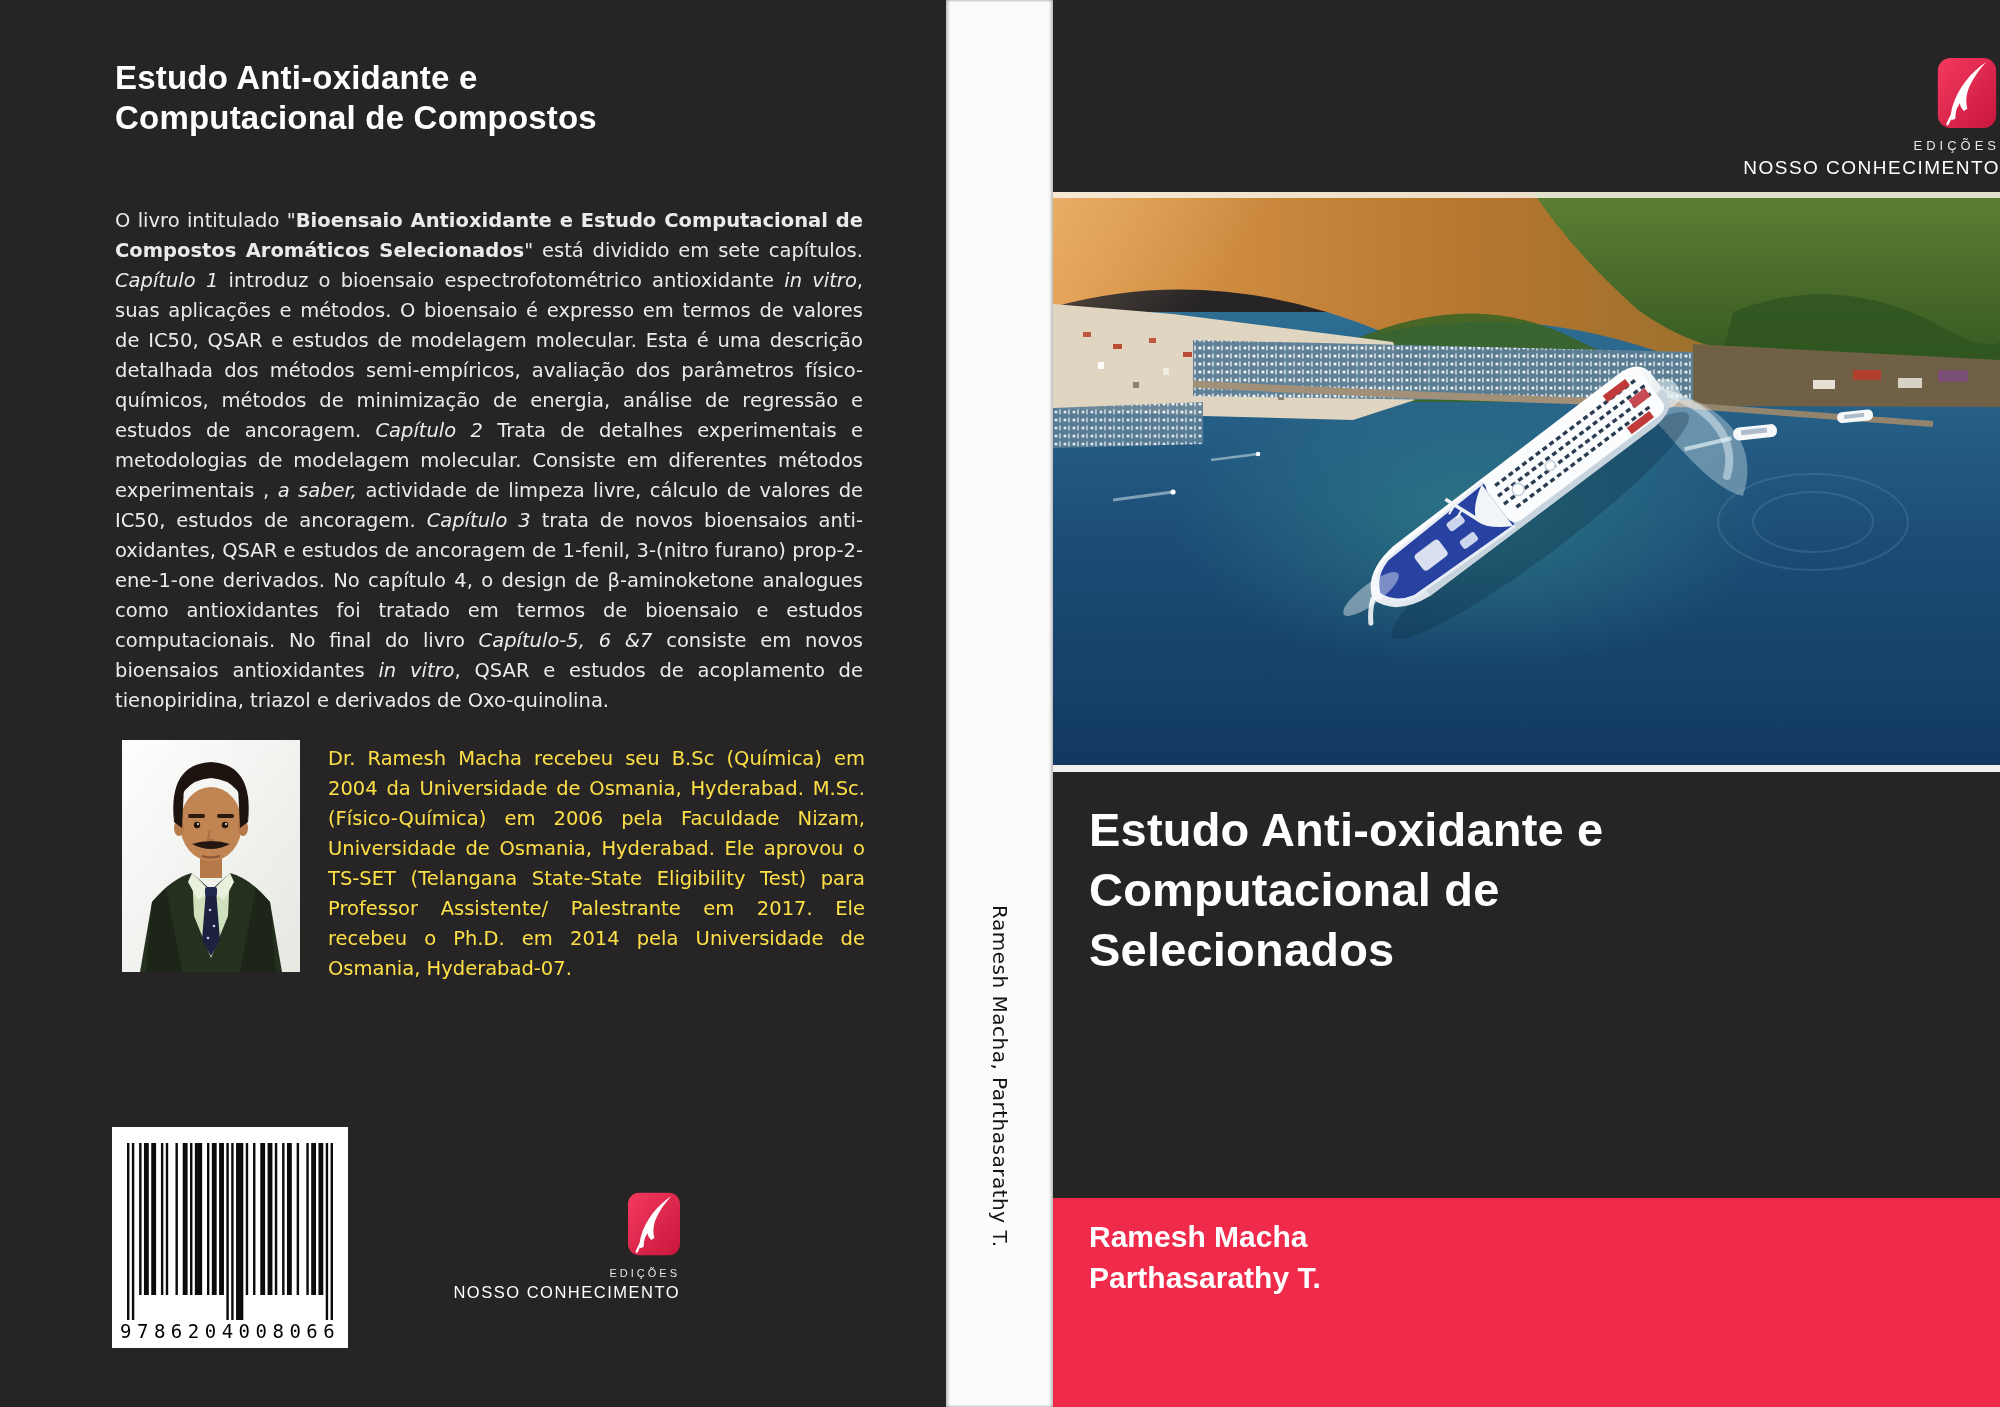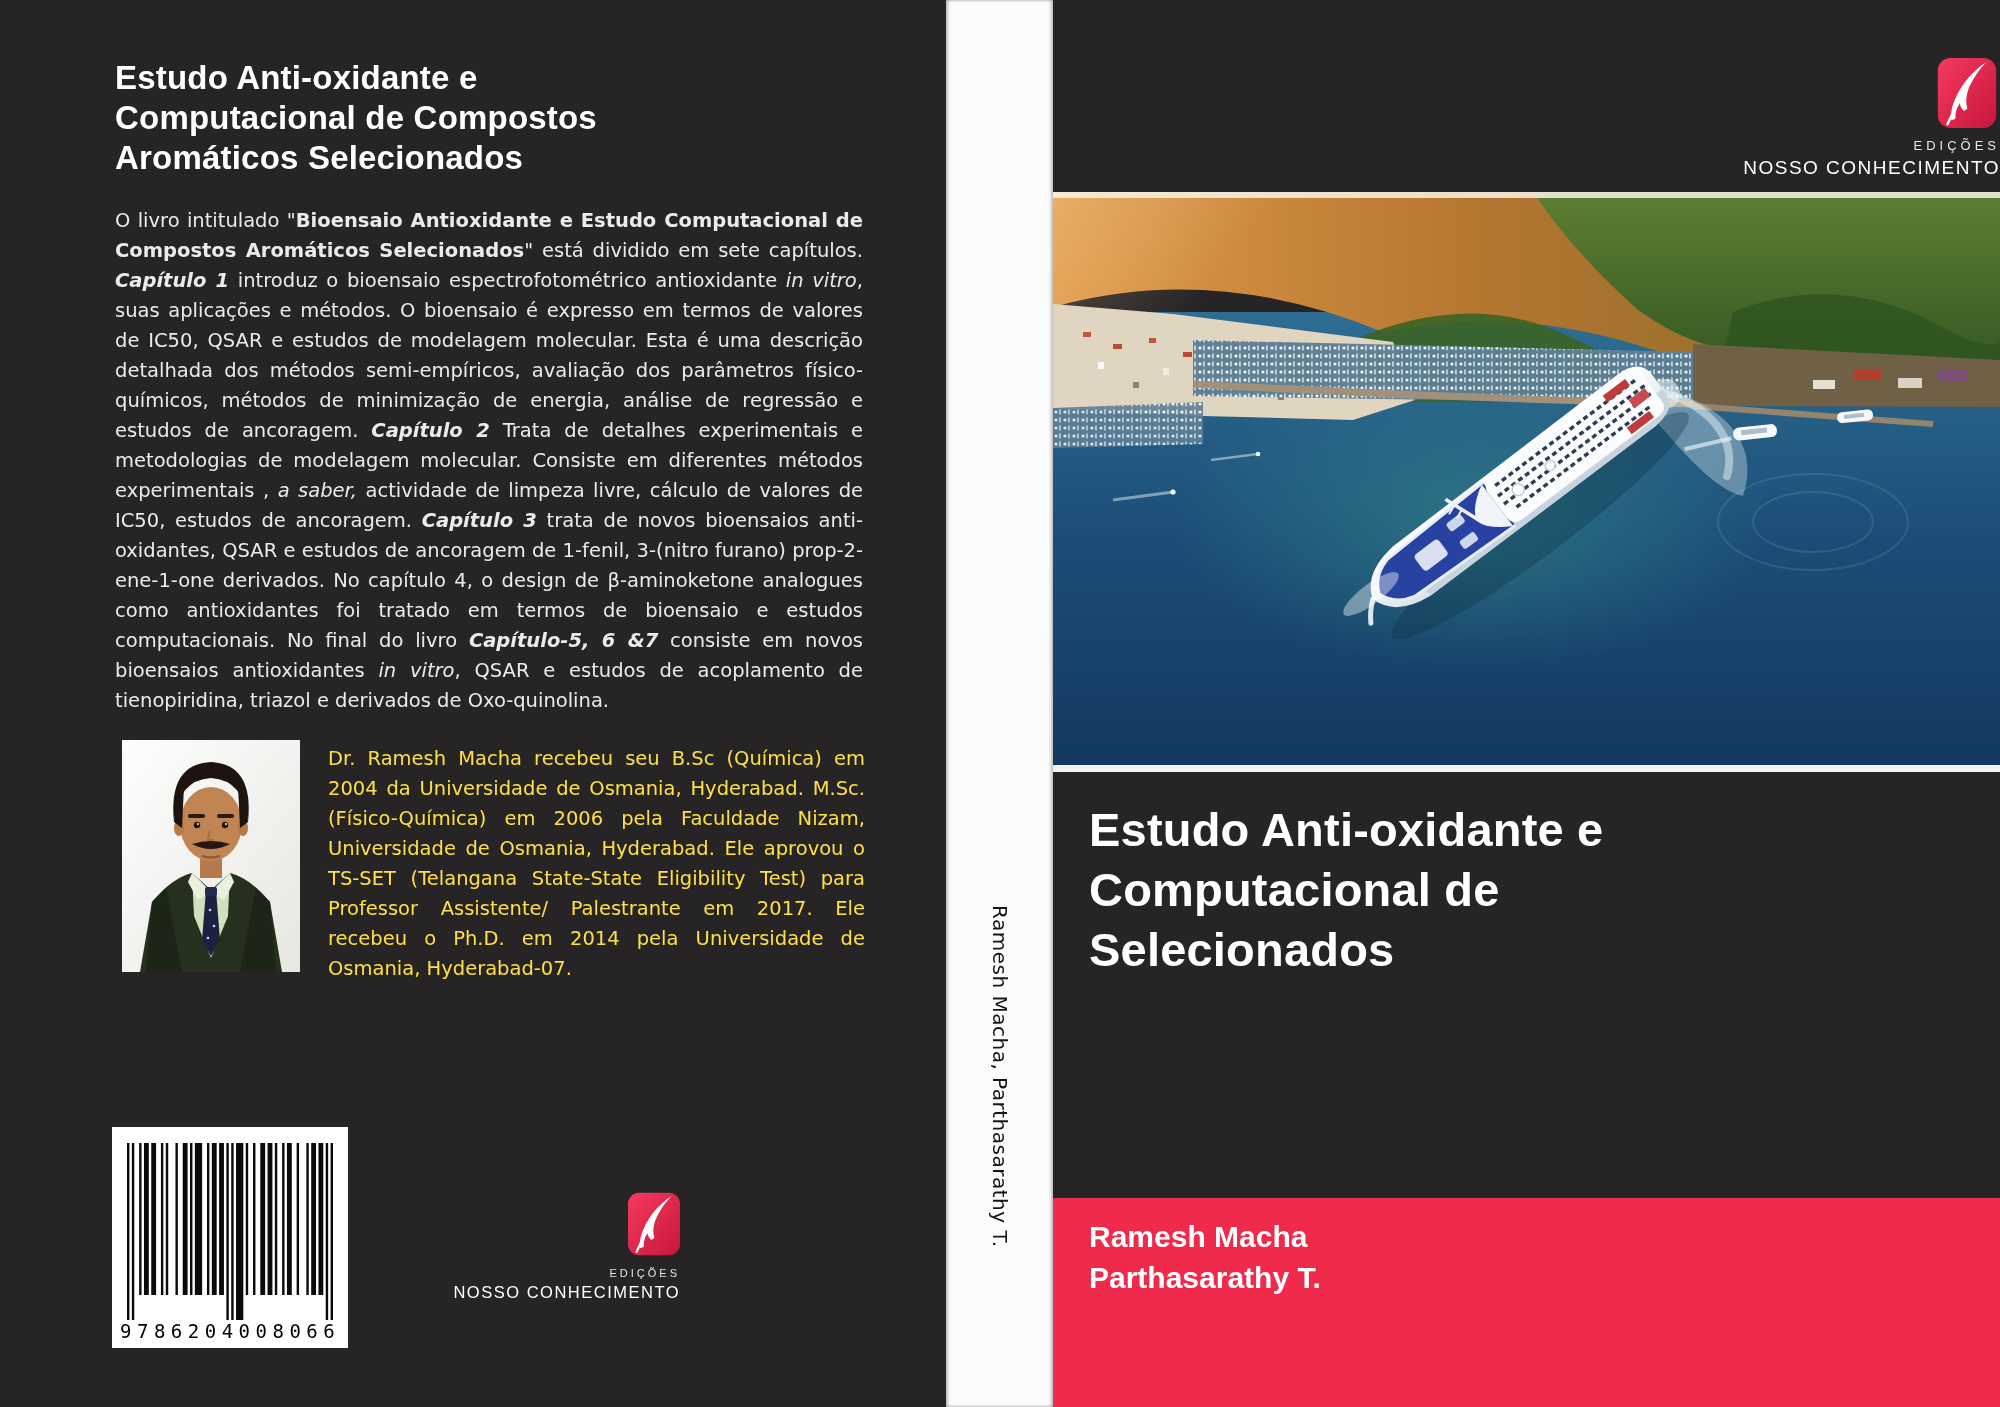--- a/index.html
+++ b/index.html
@@ -8,21 +8,21 @@
 
   
   .back-cover{position:absolute;left:0;top:0;width:946px;height:1407px;background:#272425;}
   .bc-title{position:absolute;left:115px;top:58px;width:680px;color:#fff;
             font-family:"Liberation Sans",sans-serif;font-weight:bold;
             font-size:33px;line-height:40px;letter-spacing:.2px;}
   .bc-desc{position:absolute;left:115px;top:206px;width:748px;color:#ebebeb;
            font-size:19.5px;line-height:30px;text-align:justify;}
   .seg-b{font-weight:bold;}
   .seg-i{font-style:italic;}
-  .seg-bi{font-weight:bold;font-style:italic;}
+  .seg-bi{font-weight:normal;font-style:italic;}
   .bc-photo{position:absolute;left:122px;top:740px;width:178px;height:232px;background:#f5f4f0;}
   .bc-bio{position:absolute;left:328px;top:744px;width:537px;color:#fde047;
           font-size:19.5px;line-height:30px;text-align:justify;}
 
   .bc-barcode{position:absolute;left:112px;top:1127px;width:236px;height:221px;background:#fff;}
   .bc-barcode svg{position:absolute;left:0;top:0;}
   .bc-digits{position:absolute;left:8px;right:8px;bottom:6px;height:28px;display:flex;
              justify-content:space-between;align-items:flex-end;
              font-family:"DejaVu Sans Mono",monospace;font-size:19px;color:#000;}
   .bc-digits .grp{letter-spacing:5.5px;}
@@ -59,21 +59,20 @@
 </head>
 <body>
 
 <div class="book">
 
   <div class="back-cover">
 
     <div class="bc-title">
       <div>Estudo Anti-oxidante e</div>
       <div>Computacional de Compostos</div>
-      <div>Aromáticos Selecionados</div>
     </div>
 
     <div class="bc-desc"><span class="seg-n">O livro intitulado "</span><span class="seg-b">Bioensaio Antioxidante e Estudo Computacional de Compostos Aromáticos Selecionados</span><span class="seg-n">" está dividido em sete capítulos. </span><span class="seg-bi">Capítulo 1</span><span class="seg-n"> introduz o bioensaio espectrofotométrico antioxidante </span><span class="seg-i">in vitro</span><span class="seg-n">, suas aplicações e métodos. O bioensaio é expresso em termos de valores de IC50, QSAR e estudos de modelagem molecular. Esta é uma descrição detalhada dos métodos semi-empíricos, avaliação dos parâmetros físico-químicos, métodos de minimização de energia, análise de regressão e estudos de ancoragem. </span><span class="seg-bi">Capítulo  2</span><span class="seg-n"> Trata de detalhes experimentais e metodologias de modelagem molecular. Consiste em diferentes métodos experimentais , </span><span class="seg-i">a saber,</span><span class="seg-n"> actividade de limpeza livre, cálculo de valores de IC50, estudos de ancoragem. </span><span class="seg-bi">Capítulo 3</span><span class="seg-n"> trata de novos bioensaios anti-oxidantes, QSAR e estudos de ancoragem de 1-fenil, 3-(nitro furano) prop-2-ene-1-one derivados. No capítulo 4, o design de β-aminoketone analogues como antioxidantes foi tratado em termos de bioensaio e estudos computacionais. No final do livro </span><span class="seg-bi">Capítulo-5, 6 &amp;7</span><span class="seg-n"> consiste em novos bioensaios antioxidantes </span><span class="seg-i">in vitro</span><span class="seg-n">, QSAR e estudos de acoplamento de tienopiridina, triazol e derivados de Oxo-quinolina.</span></div>
 
     <div class="bc-photo">
       <svg width="178" height="232" viewBox="0 0 178 232">
         <rect width="178" height="232" fill="#f5f4f0"></rect>
         <rect width="178" height="232" fill="url(#ptbg)"></rect>
         <defs>
           <linearGradient id="ptbg" x1="0" y1="0" x2="1" y2="1">

